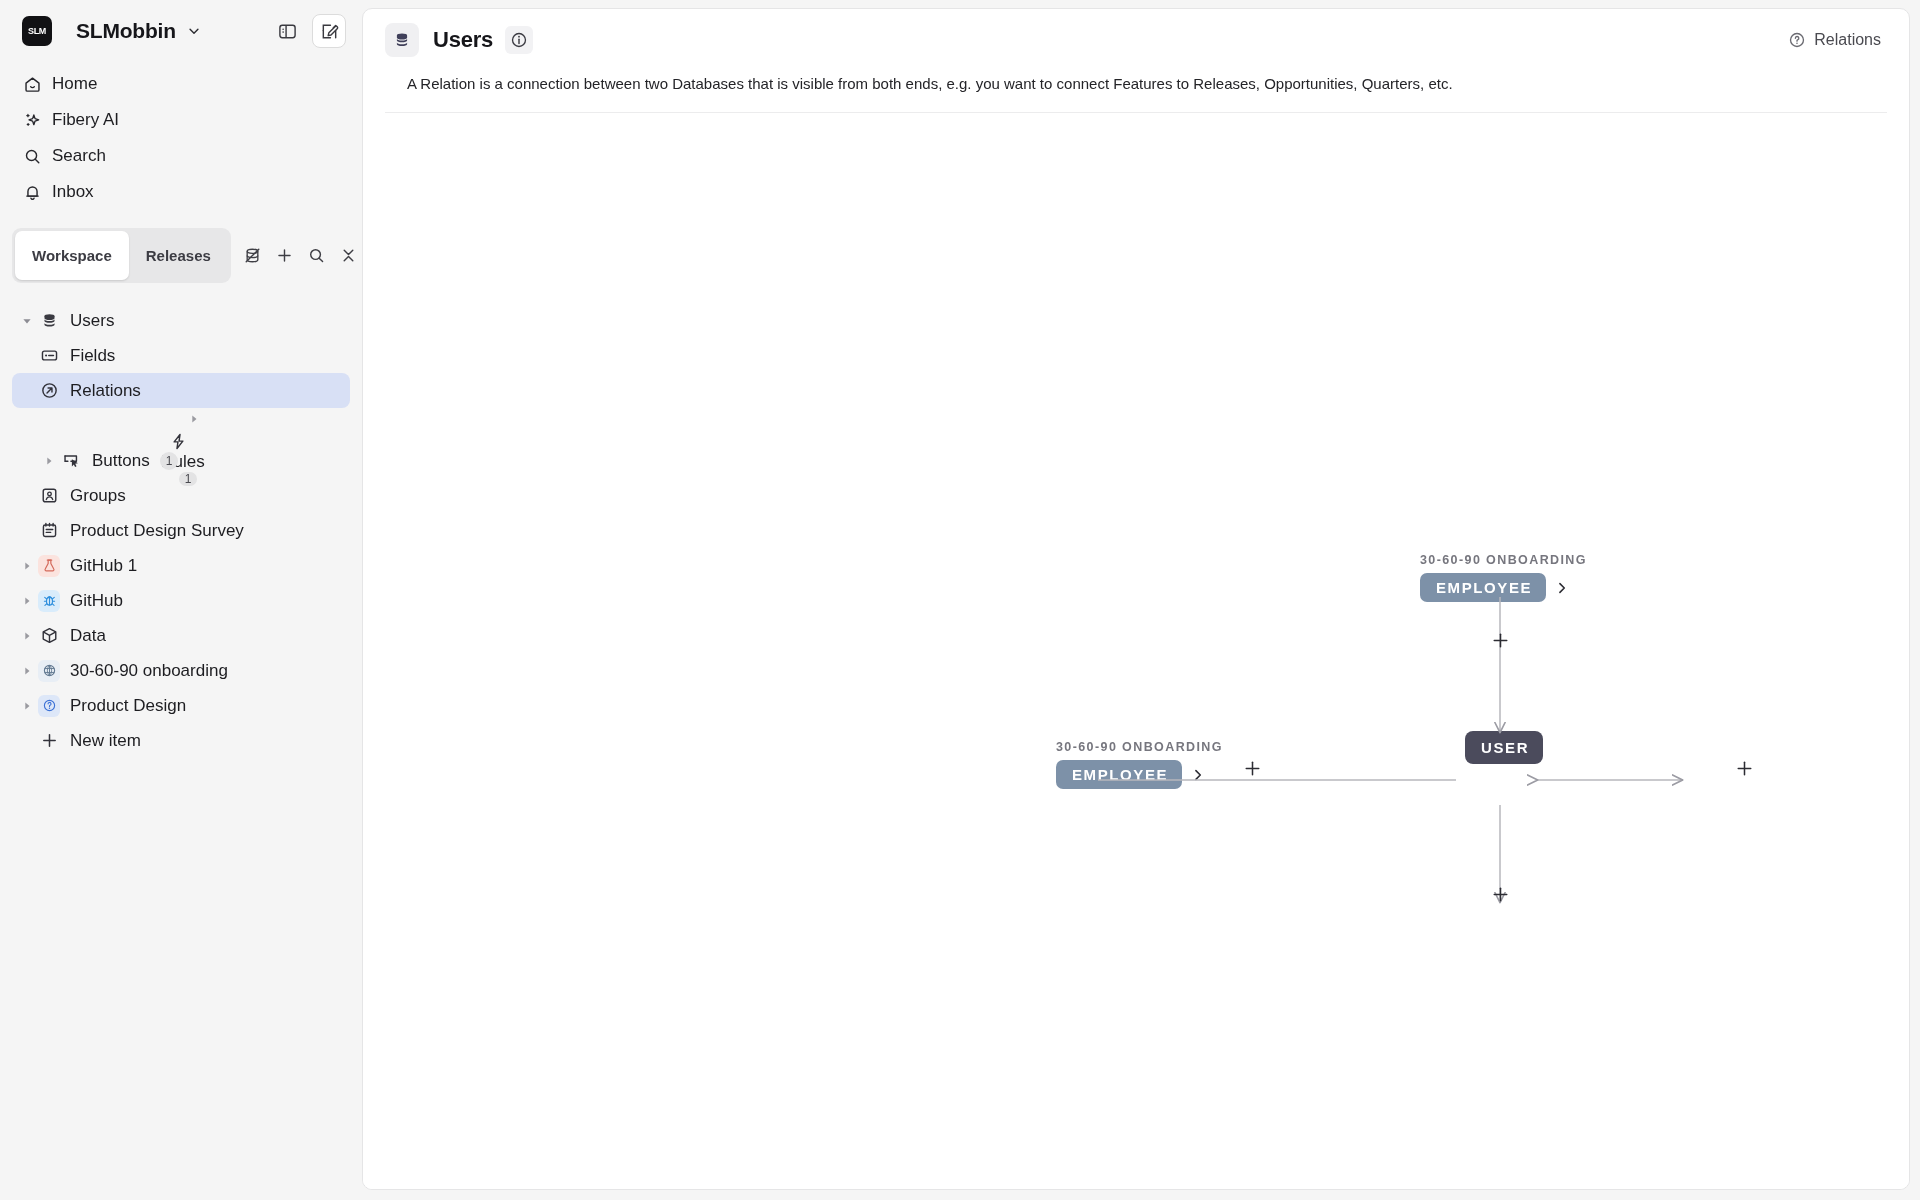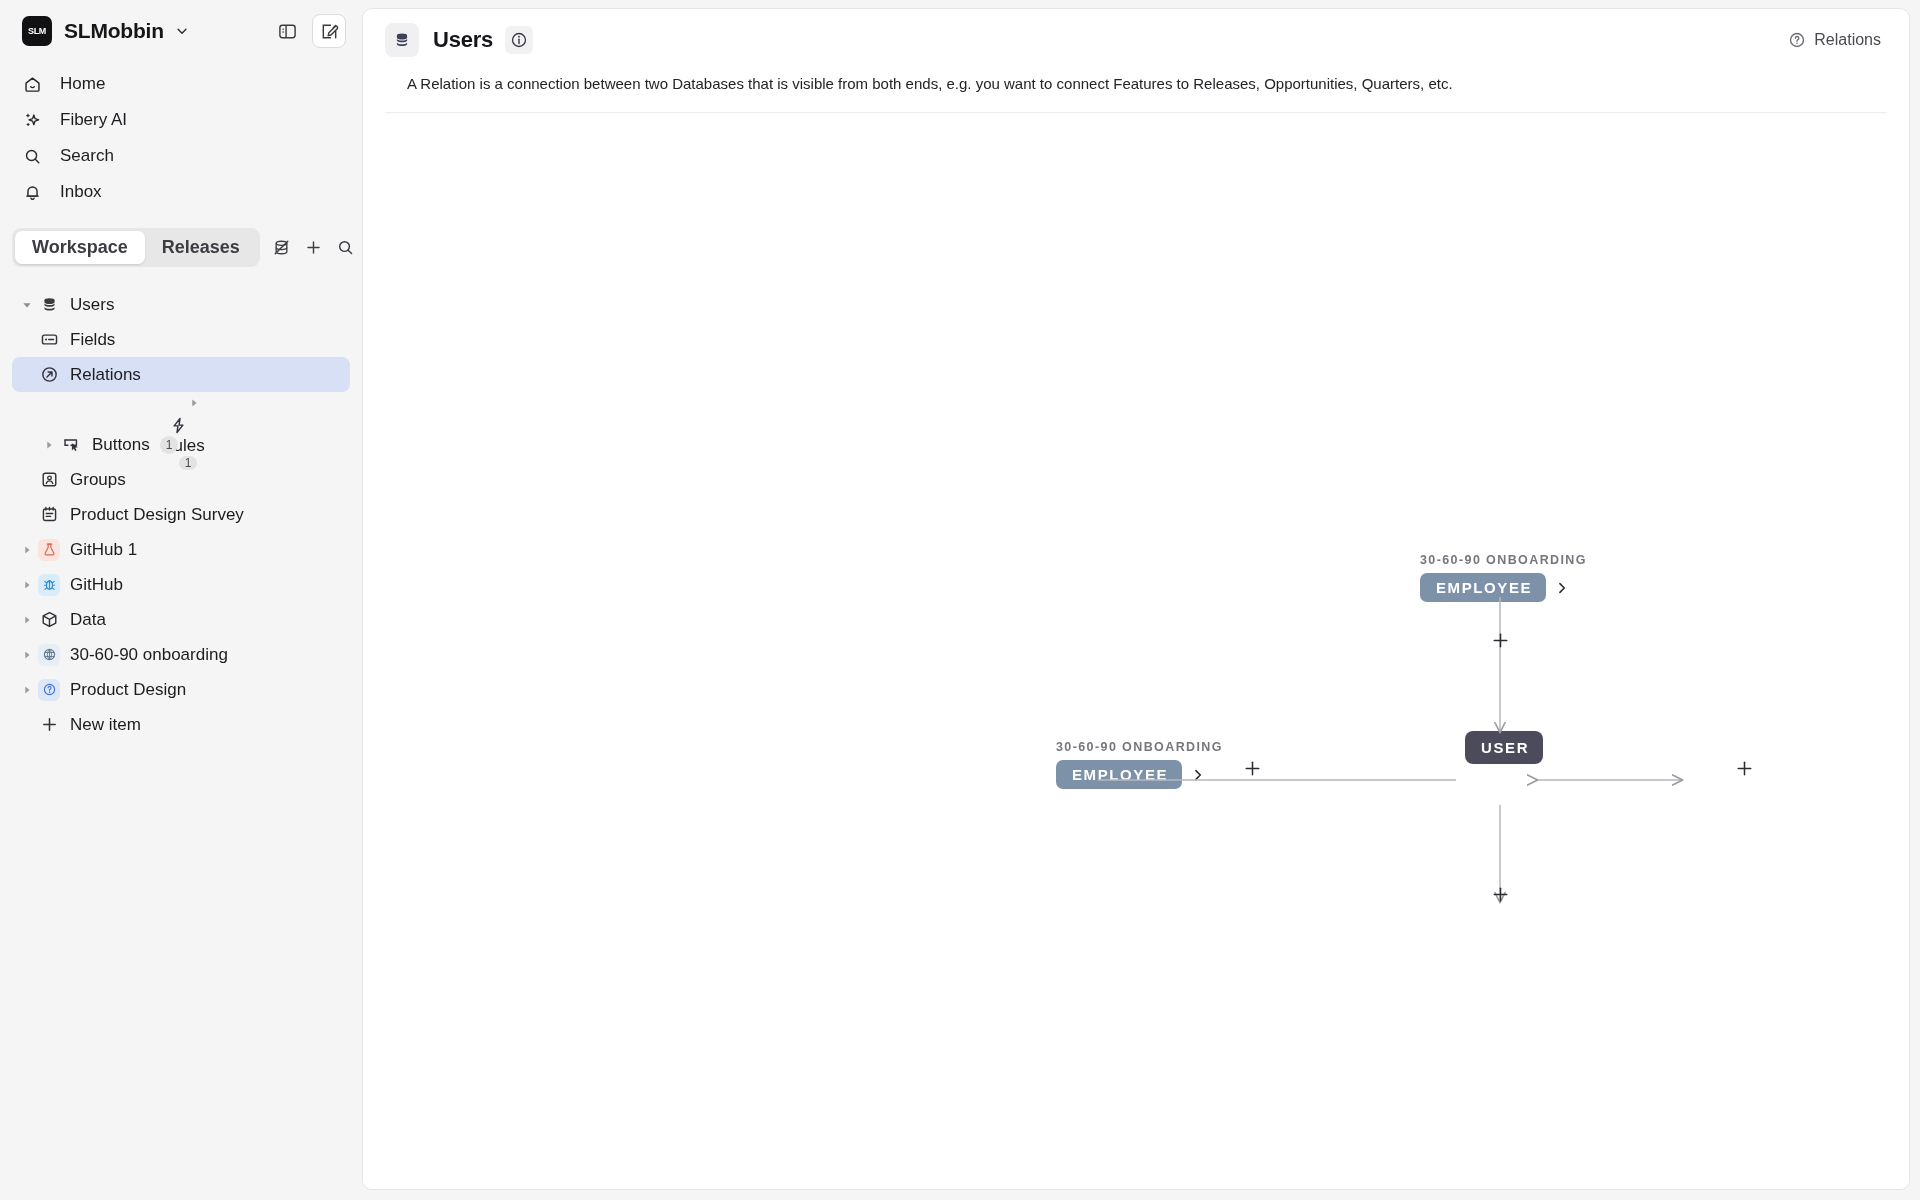--- a/index.html
+++ b/index.html
@@ -26,50 +26,50 @@
   }
   .ws-logo {
     width: 30px; height: 30px; border-radius: 7px;
     background: #111114; color: #fff;
     font-size: 9px; font-weight: bold; letter-spacing: -0.3px;
     display: flex; align-items: center; justify-content: center;
     flex: 0 0 30px;
   }
   .ws-name {
     font-size: 21px; font-weight: bold; color: #16161a;
-    margin-left: 12px; letter-spacing: -0.2px;
+    margin-left: 24px; letter-spacing: -0.2px;
   }
   .ws-caret { margin-left: 11px; display: flex; align-items: center; }
   .sb-top-actions { margin-left: auto; display: flex; align-items: center; gap: 8px; }
   .icon-btn {
     width: 34px; height: 34px; border-radius: 8px;
     display: flex; align-items: center; justify-content: center;
   }
   .icon-btn.boxed { border: 1px solid #dcdcdc; background: #fff; }
 
   .nav-list { padding: 4px 12px 0 12px; }
   .nav-item {
-    display: flex; align-items: center; gap: 17px;
+    display: flex; align-items: center; gap: 9px;
     height: 36px; padding: 0 10px; border-radius: 8px;
     font-size: 17px; color: #1d1d21;
   }
   .nav-item .ico { width: 21px; height: 21px; display: flex; align-items: center; justify-content: center; flex: 0 0 21px; }
 
   
   .tabs-row {
     display: flex; align-items: center;
     margin: 18px 12px 6px 12px; gap: 0;
   }
   .seg {
     display: flex; background: #e7e7e8; border-radius: 9px; padding: 3px;
     flex: 0 0 auto;
   }
   .seg-btn {
-    font-size: 18px; font-weight: bold; color: #3c3c43;
-    padding: 6px 17px; border-radius: 7px; white-space: nowrap; text-align: right;
+    font-size: 15px; font-weight: bold; color: #3c3c43;
+    padding: 16px 17px; border-radius: 7px; white-space: nowrap; text-align: right;
   }
   .seg-btn.active { background: #fff; box-shadow: 0 1px 2px rgba(0,0,0,.13); }
   .tabs-actions { display: flex; align-items: center; gap: 4px; margin-left: 8px; }
   .t-ico { width: 28px; height: 28px; display: flex; align-items: center; justify-content: center; border-radius: 6px; }
 
   
   .tree { margin-top: 14px; padding: 0 12px; flex: 1 1 auto; overflow: hidden; }
   .row {
     display: flex; align-items: center;
     height: 35px; border-radius: 8px; font-size: 17px; color: #1d1d21;

